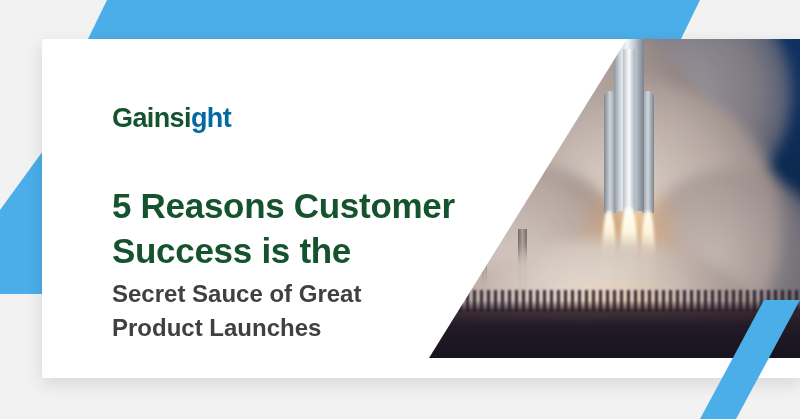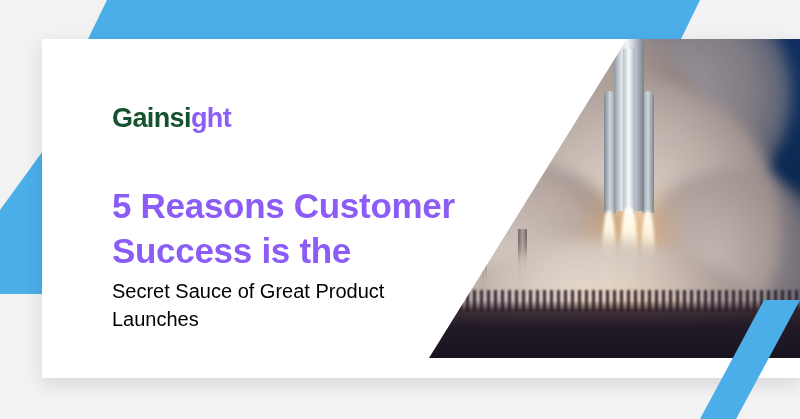--- a/index.html
+++ b/index.html
@@ -150,30 +150,30 @@
     filter:blur(6px);
   }
 
   
   .logo{
     position:absolute;left:70px;top:66px;
     font-size:27px;font-weight:700;letter-spacing:-0.6px;
     line-height:1;white-space:nowrap;z-index:7;
   }
   .logo .dark{color:#14532d;}
-  .logo .lite{color:#8b5cf6;}
+  .logo .lite{color:#0369a1;}
   .headline{
     position:absolute;left:70px;top:145px;width:420px;
     font-size:35px;font-weight:700;line-height:1.28;
-    color:#8b5cf6;letter-spacing:-0.3px;z-index:7;
+    color:#14532d;letter-spacing:-0.3px;z-index:7;
   }
   .subhead{
     position:absolute;left:70px;top:238px;width:330px;
-    font-size:20px;font-weight:400;line-height:1.42;
-    color:#000000;letter-spacing:0px;z-index:7;
+    font-size:24px;font-weight:700;line-height:1.42;
+    color:#404040;letter-spacing:0px;z-index:7;
   }
 </style>
 </head>
 <body>
 
 <div class="stage">
 
   <div class="blue-top-bar"></div>
   <div class="blue-left-bar"></div>
 

